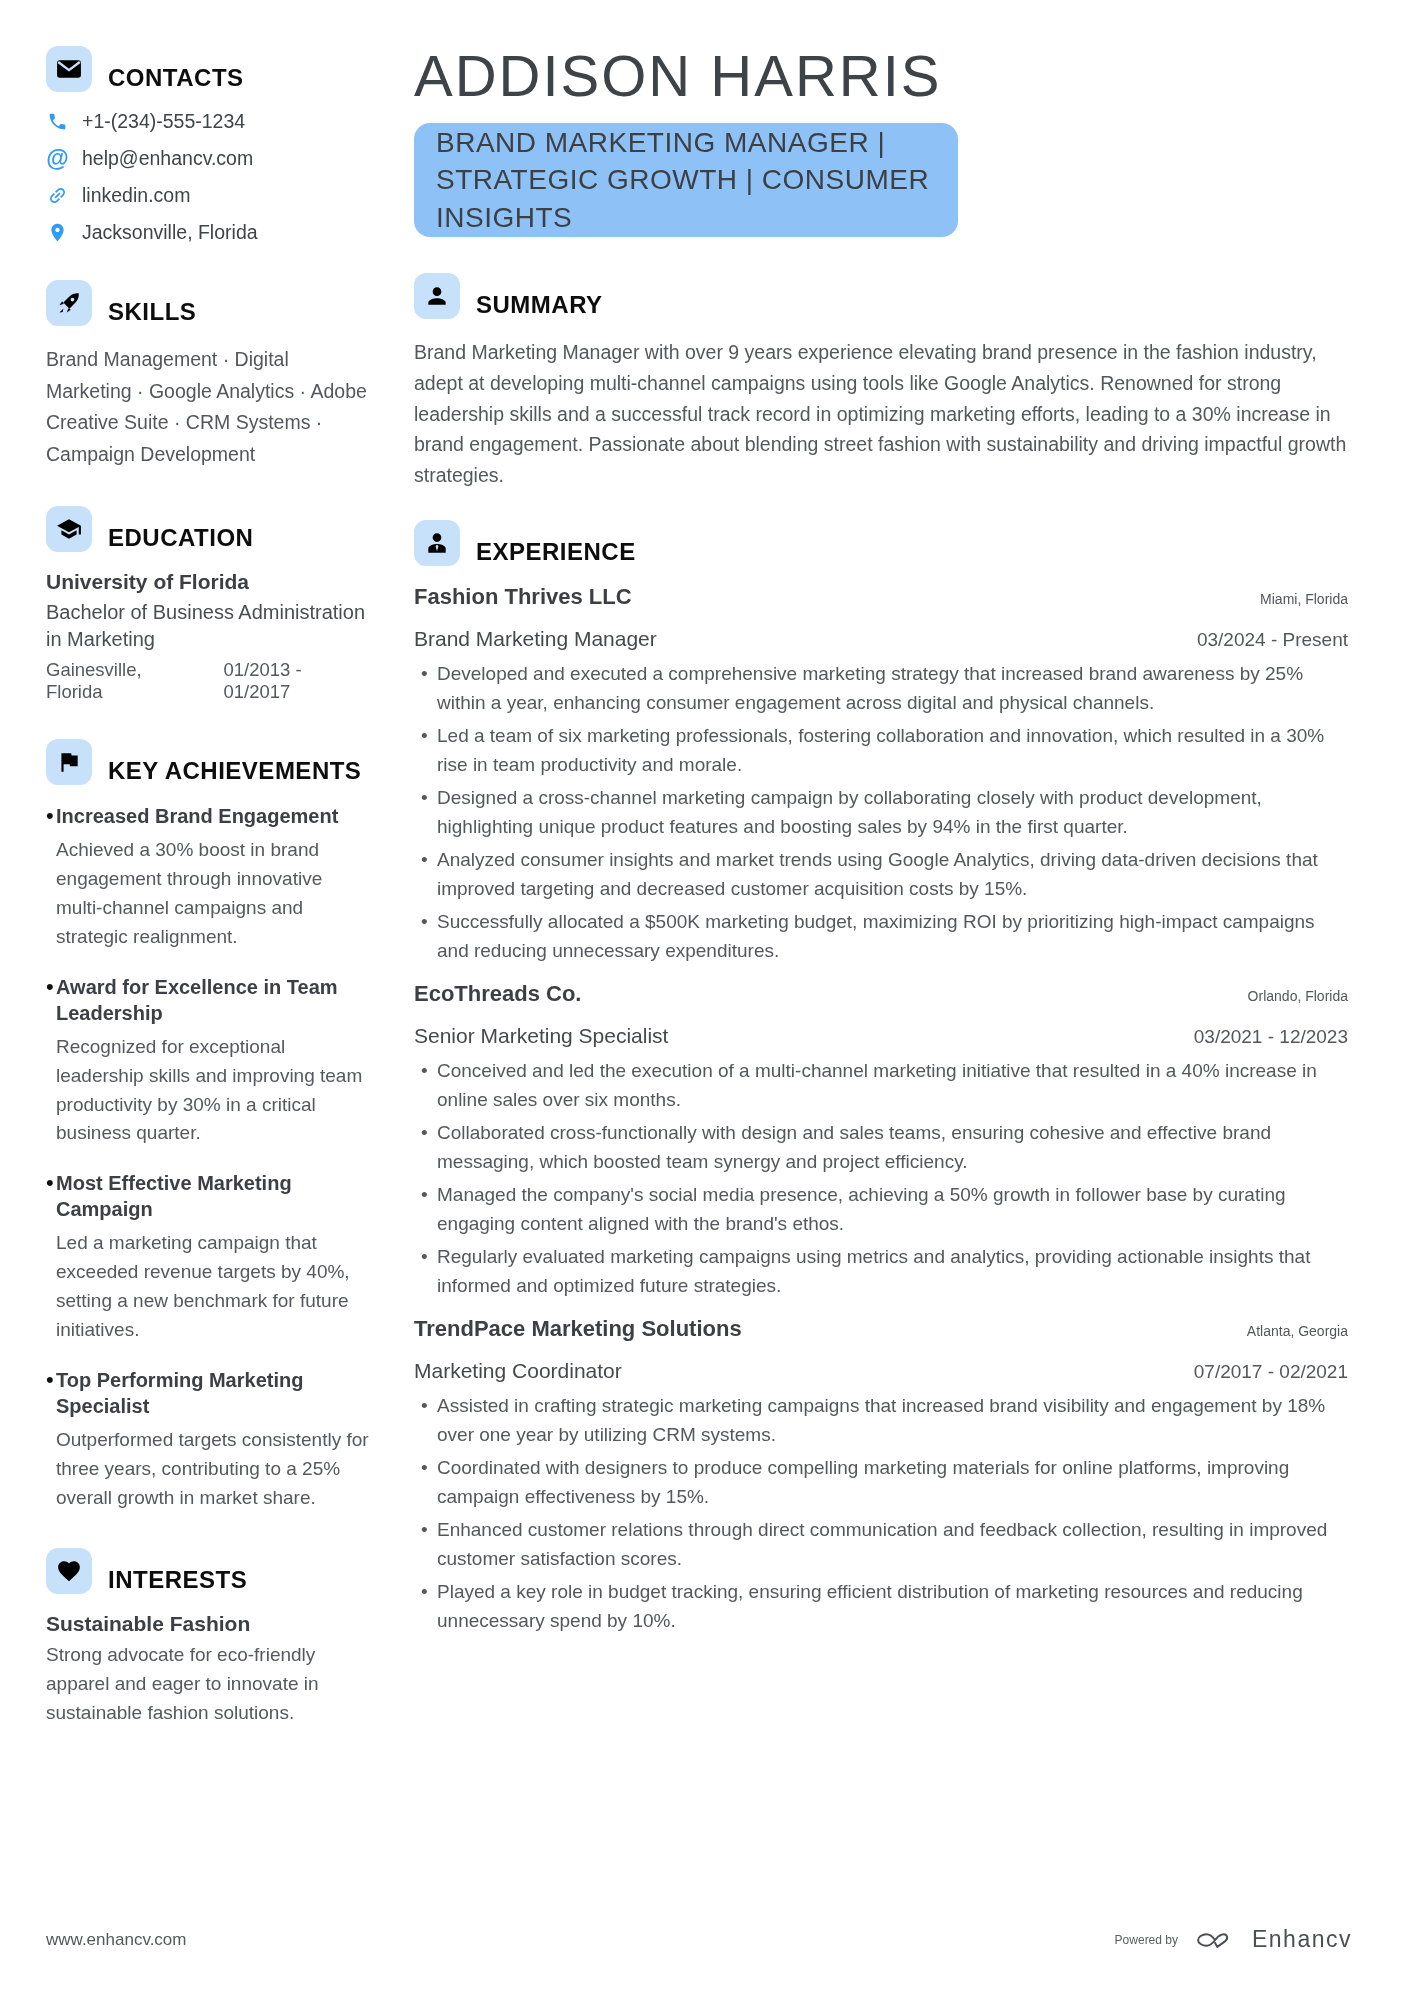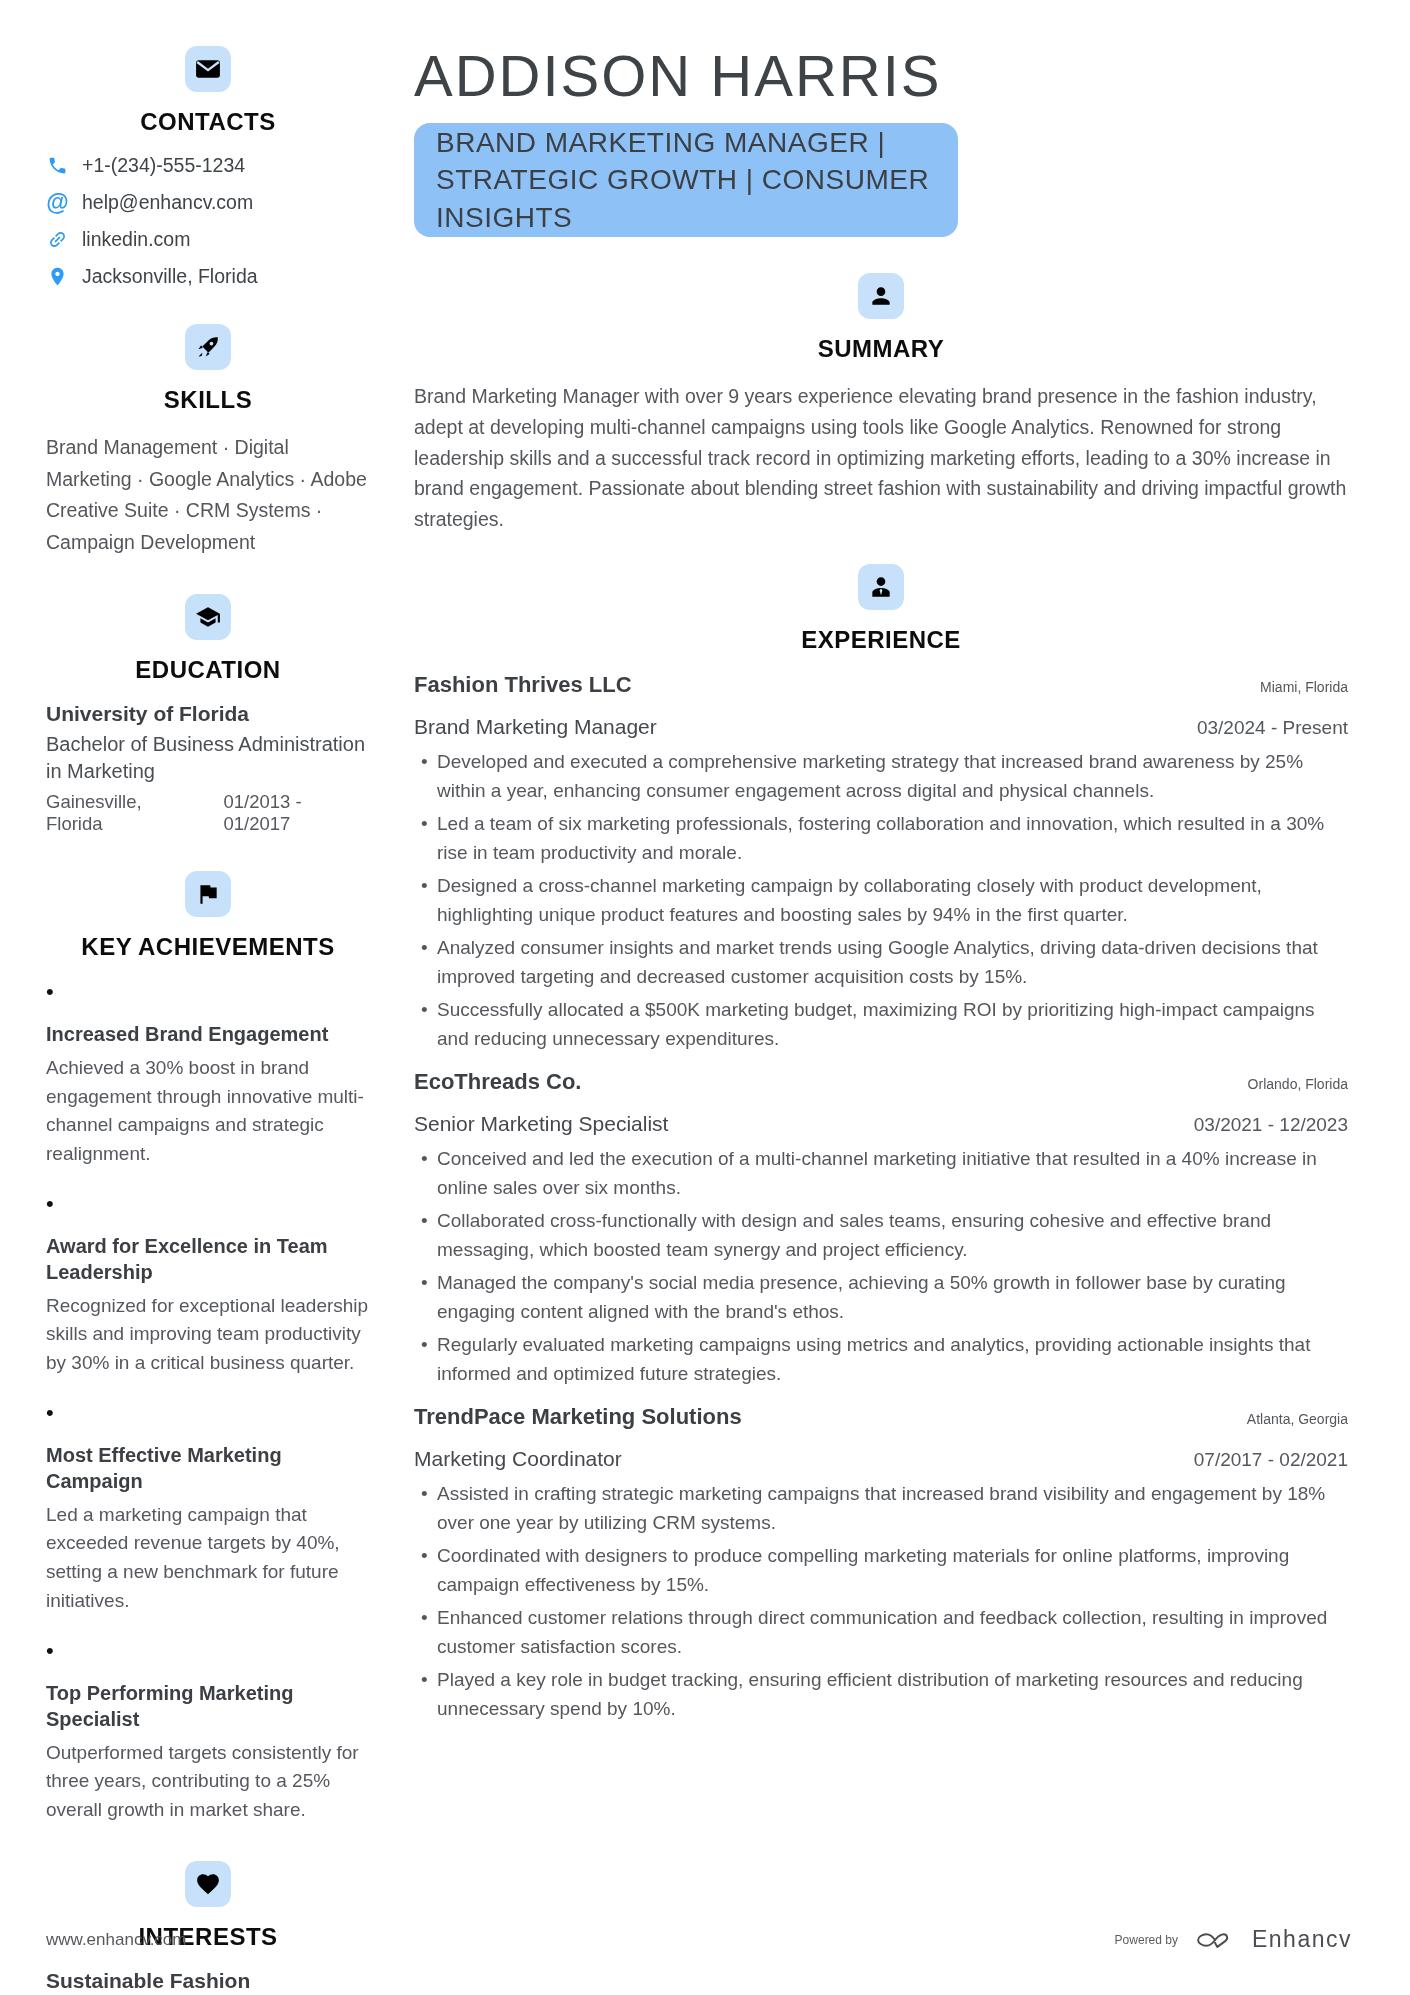--- a/index.html
+++ b/index.html
@@ -6,21 +6,21 @@
   body{
     width:1410px;height:1995px;background:#ffffff;position:relative;
     font-family:"Liberation Sans","DejaVu Sans",sans-serif;color:#3e4347;
     box-sizing:border-box;padding:46px 62px 0 46px;overflow:hidden;
   }
   .columns{display:flex;}
   .sidebar{width:324px;flex:none;margin-right:44px;}
   .main{flex:1;min-width:0;}
 
   
-  .section-head{display:flex;align-items:center;gap:16px;margin:0 0 18px;flex-direction:column;}
+  .section-head{display:flex;align-items:flex-end;gap:16px;margin:0 0 18px;}
   .chip{width:46px;height:46px;border-radius:12px;background:#c7e1fa;display:flex;align-items:center;justify-content:center;flex:none;}
   .chip svg{width:26px;height:26px;display:block;}
   .section-title{font-size:24px;font-weight:800;letter-spacing:.5px;color:#0d0d0d;}
 
   .sb-section{margin-bottom:36px;}
 
   
   .contact-row{display:flex;align-items:center;gap:13px;margin-bottom:14px;font-size:19.5px;color:#3f4449;}
   .contact-icon{width:23px;height:23px;flex:none;display:flex;align-items:center;justify-content:center;}
   .contact-icon svg{width:21px;height:21px;fill:#2e9bf6;}
@@ -29,21 +29,21 @@
 
   
   .skills-text{font-size:19.5px;line-height:1.62;color:#53575c;}
 
   
   .edu-school{font-size:21px;font-weight:700;color:#3c4044;margin-bottom:5px;}
   .edu-degree{font-size:20px;color:#4a4e53;line-height:1.35;margin-bottom:6px;}
   .edu-meta{font-size:18.5px;color:#55585e;display:flex;gap:24px;}
 
   
-  .ach-item{display:flex;gap:15px;margin-bottom:22px;flex-direction:column;}
+  .ach-item{display:flex;margin-bottom:22px;}
   .ach-dot{width:10px;flex:none;position:relative;}
   .ach-dot::before{content:"\2022";font-size:22px;line-height:1.2;color:#111;}
   .ach-title{font-size:20px;font-weight:700;color:#3c4044;line-height:1.3;margin-bottom:7px;}
   .ach-desc{font-size:19px;color:#55585e;line-height:1.52;}
 
   
   .name{font-size:58px;font-weight:300;letter-spacing:2px;color:#3e4347;line-height:1.05;margin:0 0 16px;}
   .ribbon{background:#8ec1f6;border-radius:16px;padding:1px 22px;max-width:500px;
     font-size:28px;line-height:1.34;color:#3c4044;letter-spacing:.5px;}
 

